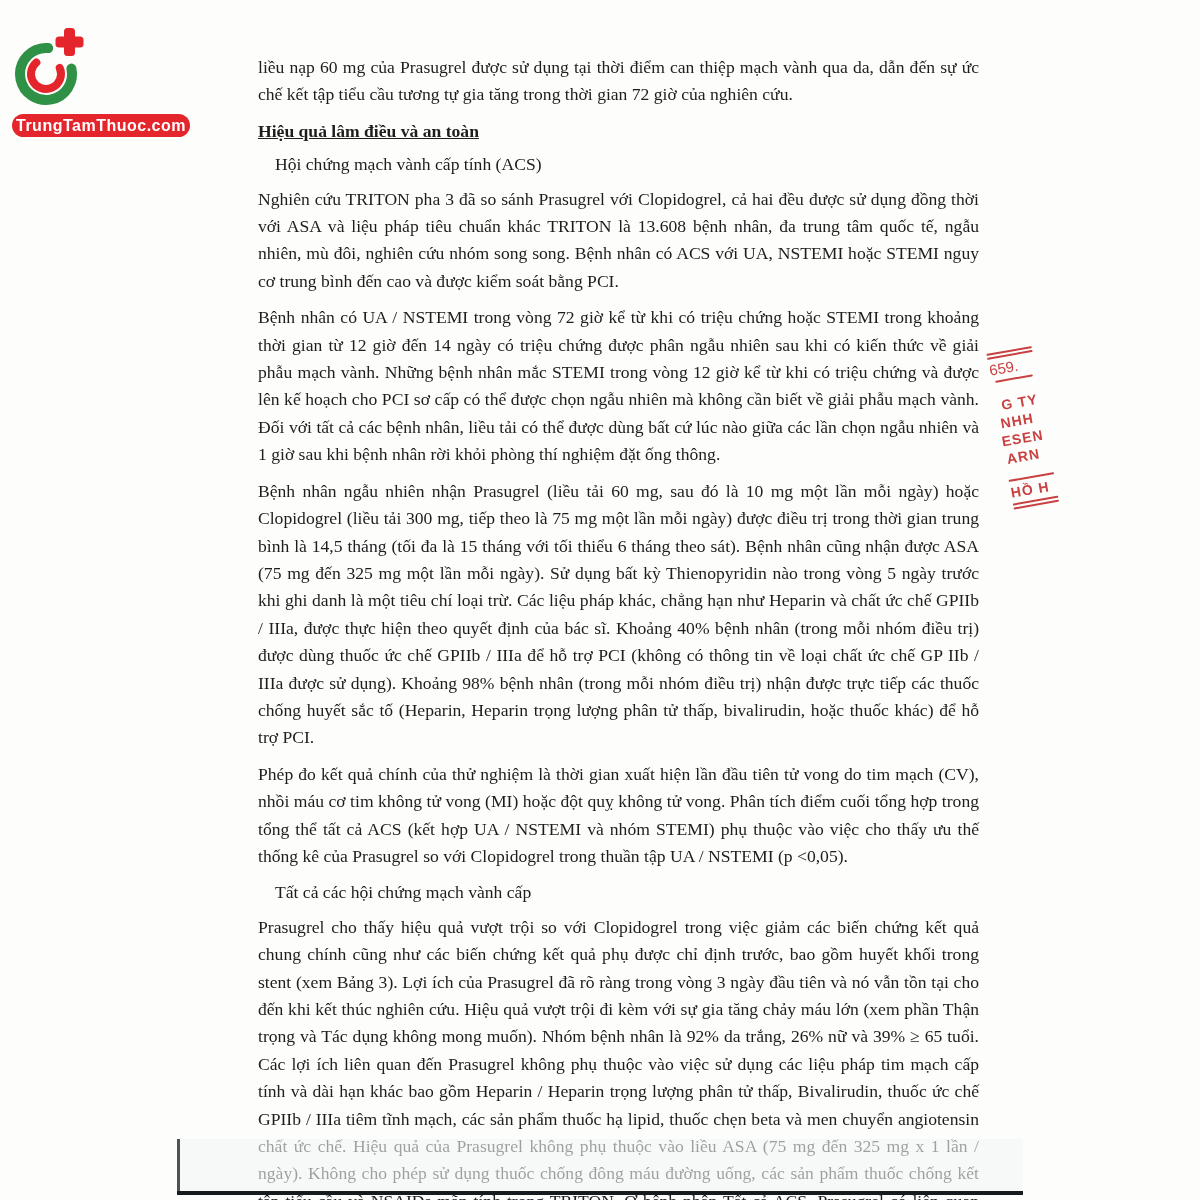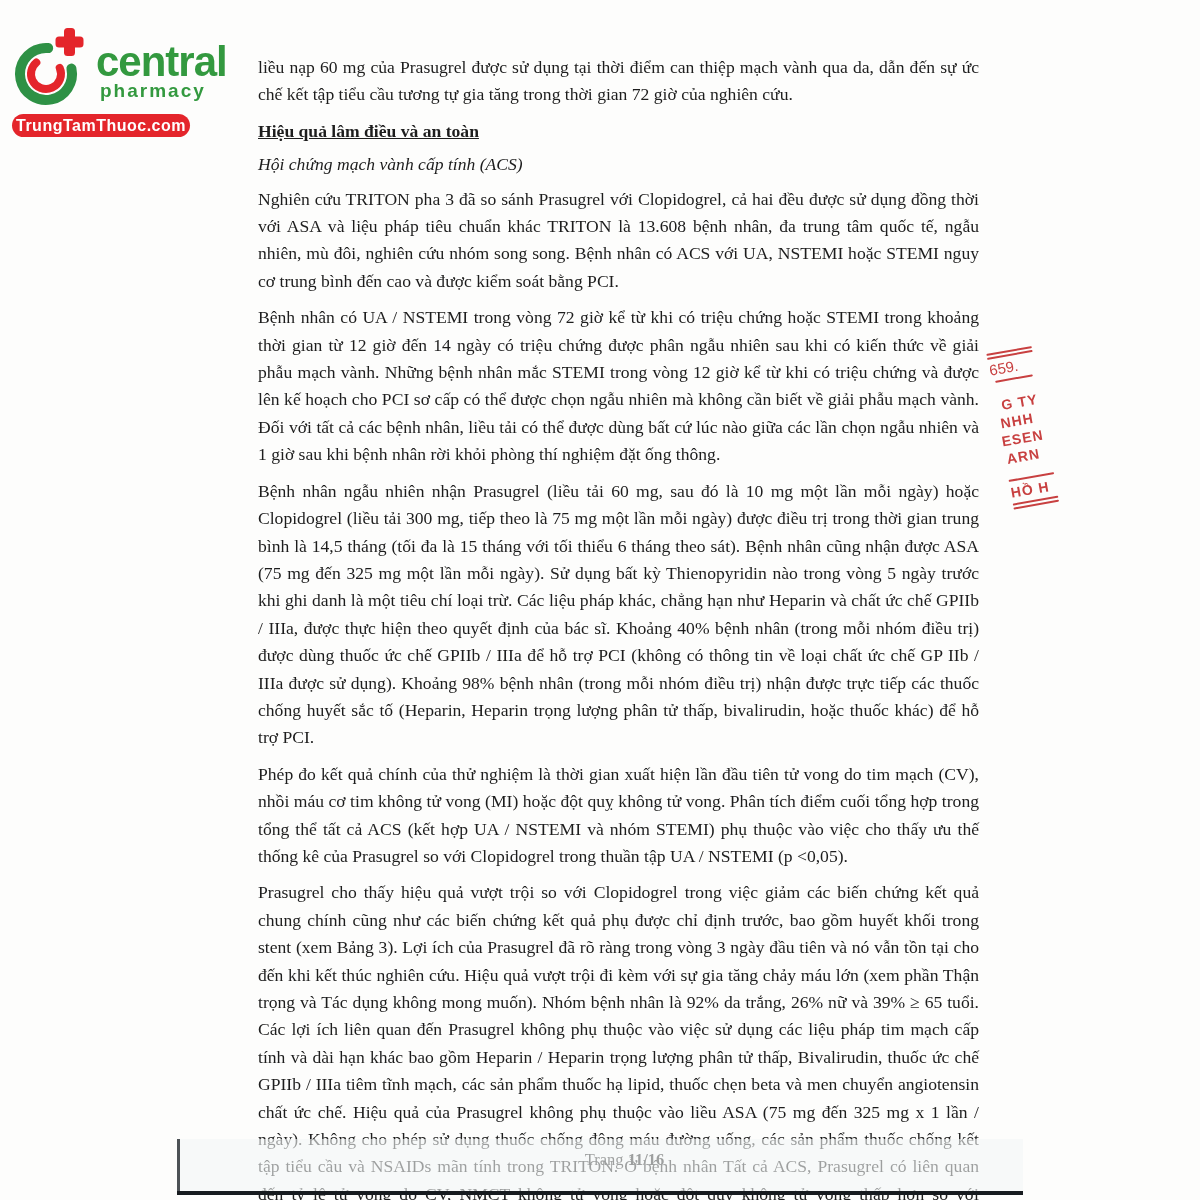--- a/index.html
+++ b/index.html
@@ -19,21 +19,21 @@
   .logo-pill { position:absolute; left:0; top:88px; width:178px; height:23px;
                background:#e4252b; border-radius:12px; color:#fff;
                font-family:"Liberation Sans", sans-serif; font-size:16px; font-weight:bold;
                text-align:center; line-height:23px; letter-spacing:0.5px; }
 
   
   .content { position:absolute; left:258px; top:54px; width:733px;
              font-size:17.6px; line-height:27.4px; color:#1d1d1d; }
   .para { text-align:justify; margin:0 12px 9px 0; }
   .h-bold { font-weight:bold; text-decoration:underline; margin:3px 0 6px 0; }
-  .h-italic { font-style:italic; margin:1px 0 7px 0; }
+  .h-italic { margin:1px 0 7px 17px; }
 
   
   .stamp { position:absolute; left:986px; top:352px; width:56px; color:#c84040;
            font-family:"Liberation Sans", sans-serif; transform:rotate(-10deg);
            transform-origin:left top; }
   .stamp .ln { height:2px; background:#c84040; margin:2px 0; border-radius:1px; }
   .stamp .ln.short { width:38px; margin-left:4px; }
   .stamp .ln.med { width:46px; }
   .stamp .frag { font-size:14px; font-weight:bold; letter-spacing:1px; line-height:18px;
                  white-space:nowrap; }
@@ -64,58 +64,51 @@
 
         <circle cx="34" cy="48" r="26" fill="none" stroke="#2e9145" stroke-width="10" stroke-linecap="round" stroke-dasharray="129.4 34" transform="rotate(-12 34 48)"></circle>
 
         <circle cx="34" cy="48" r="15" fill="none" stroke="#e4252b" stroke-width="8" stroke-linecap="round" stroke-dasharray="66 28.2" transform="rotate(-24 34 48)"></circle>
 
         <g>
           <rect x="52" y="2" width="11" height="28" rx="3.5" fill="#e4252b"></rect>
           <rect x="43.5" y="10.5" width="28" height="11" rx="3.5" fill="#e4252b"></rect>
         </g>
       </svg>
-      <div class="logo-words">
-        <span class="logo-brand">central</span>
-        <span class="logo-tag">pharmacy</span>
-      </div>
     </div>
     <div class="logo-pill">TrungTamThuoc.com</div>
   </div>
 
   <div class="content">
     <div class="para">liều nạp 60 mg của Prasugrel được sử dụng tại thời điểm can thiệp mạch vành qua da, dẫn đến sự ức chế kết tập tiểu cầu tương tự gia tăng trong thời gian 72 giờ của nghiên cứu.</div>
     <div class="h-bold">Hiệu quả lâm điều và an toàn</div>
     <div class="h-italic">Hội chứng mạch vành cấp tính (ACS)</div>
     <div class="para">Nghiên cứu TRITON pha 3 đã so sánh Prasugrel với Clopidogrel, cả hai đều được sử dụng đồng thời với ASA và liệu pháp tiêu chuẩn khác TRITON là 13.608 bệnh nhân, đa trung tâm quốc tế, ngẫu nhiên, mù đôi, nghiên cứu nhóm song song. Bệnh nhân có ACS với UA, NSTEMI hoặc STEMI nguy cơ trung bình đến cao và được kiểm soát bằng PCI.</div>
     <div class="para">Bệnh nhân có UA / NSTEMI trong vòng 72 giờ kể từ khi có triệu chứng hoặc STEMI trong khoảng thời gian từ 12 giờ đến 14 ngày có triệu chứng được phân ngẫu nhiên sau khi có kiến thức về giải phẫu mạch vành. Những bệnh nhân mắc STEMI trong vòng 12 giờ kể từ khi có triệu chứng và được lên kế hoạch cho PCI sơ cấp có thể được chọn ngẫu nhiên mà không cần biết về giải phẫu mạch vành. Đối với tất cả các bệnh nhân, liều tải có thể được dùng bất cứ lúc nào giữa các lần chọn ngẫu nhiên và 1 giờ sau khi bệnh nhân rời khỏi phòng thí nghiệm đặt ống thông.</div>
     <div class="para">Bệnh nhân ngẫu nhiên nhận Prasugrel (liều tải 60 mg, sau đó là 10 mg một lần mỗi ngày) hoặc Clopidogrel (liều tải 300 mg, tiếp theo là 75 mg một lần mỗi ngày) được điều trị trong thời gian trung bình là 14,5 tháng (tối đa là 15 tháng với tối thiểu 6 tháng theo sát). Bệnh nhân cũng nhận được ASA (75 mg đến 325 mg một lần mỗi ngày). Sử dụng bất kỳ Thienopyridin nào trong vòng 5 ngày trước khi ghi danh là một tiêu chí loại trừ. Các liệu pháp khác, chẳng hạn như Heparin và chất ức chế GPIIb / IIIa, được thực hiện theo quyết định của bác sĩ. Khoảng 40% bệnh nhân (trong mỗi nhóm điều trị) được dùng thuốc ức chế GPIIb / IIIa để hỗ trợ PCI (không có thông tin về loại chất ức chế GP IIb / IIIa được sử dụng). Khoảng 98% bệnh nhân (trong mỗi nhóm điều trị) nhận được trực tiếp các thuốc chống huyết sắc tố (Heparin, Heparin trọng lượng phân tử thấp, bivalirudin, hoặc thuốc khác) để hỗ trợ PCI.</div>
     <div class="para">Phép đo kết quả chính của thử nghiệm là thời gian xuất hiện lần đầu tiên tử vong do tim mạch (CV), nhồi máu cơ tim không tử vong (MI) hoặc đột quỵ không tử vong. Phân tích điểm cuối tổng hợp trong tổng thể tất cả ACS (kết hợp UA / NSTEMI và nhóm STEMI) phụ thuộc vào việc cho thấy ưu thế thống kê của Prasugrel so với Clopidogrel trong thuần tập UA / NSTEMI (p &lt;0,05).</div>
+    <div class="h-italic">Tất cả các hội chứng mạch vành cấp</div>
     <div class="para">Prasugrel cho thấy hiệu quả vượt trội so với Clopidogrel trong việc giảm các biến chứng kết quả chung chính cũng như các biến chứng kết quả phụ được chỉ định trước, bao gồm huyết khối trong stent (xem Bảng 3). Lợi ích của Prasugrel đã rõ ràng trong vòng 3 ngày đầu tiên và nó vẫn tồn tại cho đến khi kết thúc nghiên cứu. Hiệu quả vượt trội đi kèm với sự gia tăng chảy máu lớn (xem phần Thận trọng và Tác dụng không mong muốn). Nhóm bệnh nhân là 92% da trắng, 26% nữ và 39% ≥ 65 tuổi. Các lợi ích liên quan đến Prasugrel không phụ thuộc vào việc sử dụng các liệu pháp tim mạch cấp tính và dài hạn khác bao gồm Heparin / Heparin trọng lượng phân tử thấp, Bivalirudin, thuốc ức chế GPIIb / IIIa tiêm tĩnh mạch, các sản phẩm thuốc hạ lipid, thuốc chẹn beta và men chuyển angiotensin chất ức chế. Hiệu quả của Prasugrel không phụ thuộc vào liều ASA (75 mg đến 325 mg x 1 lần / ngày). Không cho phép sử dụng thuốc chống đông máu đường uống, các sản phẩm thuốc chống kết tập tiểu cầu và NSAIDs mãn tính trong TRITON. Ở bệnh nhân Tất cả ACS, Prasugrel có liên quan đến tỷ lệ tử vong do CV, NMCT không tử vong hoặc đột quỵ không tử vong thấp hơn so với Clopidogrel, bất kể các đặc điểm cơ bản như tuổi, giới tính, trọng lượng cơ thể, khu vực địa lý, việc sử dụng GPIIb / Thuốc ức chế IIIa và loại stent. Lợi ích</div>
   </div>
 
   <div class="stamp">
     <div class="ln med"></div>
     <div class="ln med" style="margin-top:1px"></div>
     <div class="frag num">659.</div>
     <div class="ln short"></div>
     <div class="gap"></div>
     <div class="frag" style="padding-left:6px">G TY</div>
     <div class="frag" style="padding-left:2px">NHH</div>
     <div class="frag">ESEN</div>
     <div class="frag" style="padding-left:2px">ARN</div>
     <div class="gap" style="height:10px"></div>
     <div class="ln med"></div>
     <div class="frag">HỒ H</div>
     <div class="ln med"></div>
     <div class="ln med" style="margin-top:1px"></div>
   </div>
 
-  <div class="footer">
-    <span>Trang</span>
-    <b>11/16</b>
-  </div>
 
   <div class="scan-tint"></div>
   <div class="scan-edge-v"></div>
   <div class="scan-edge-h"></div>
 
 </div>
 
 </body></html>

